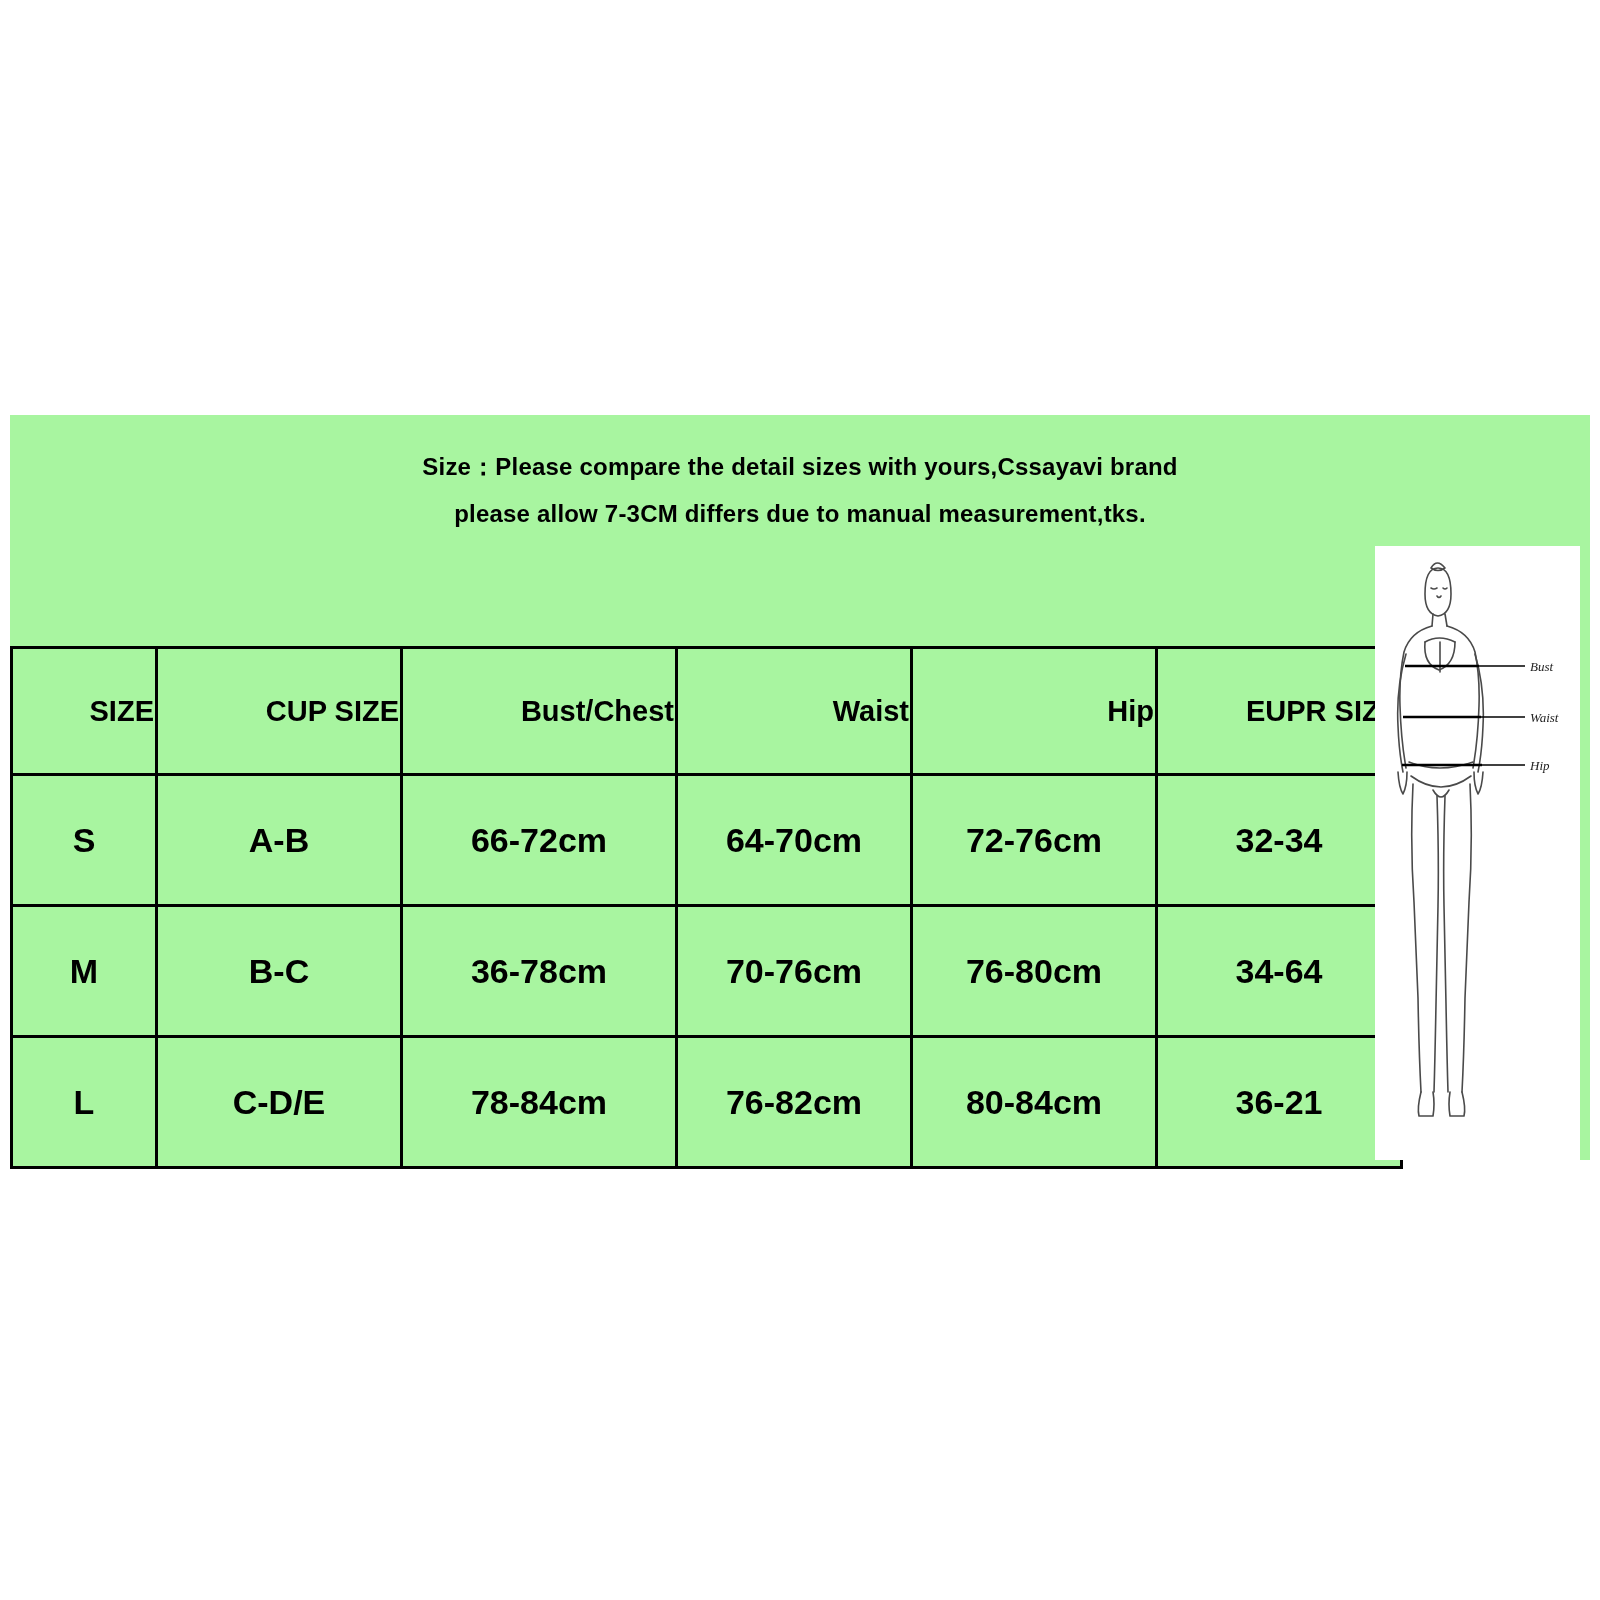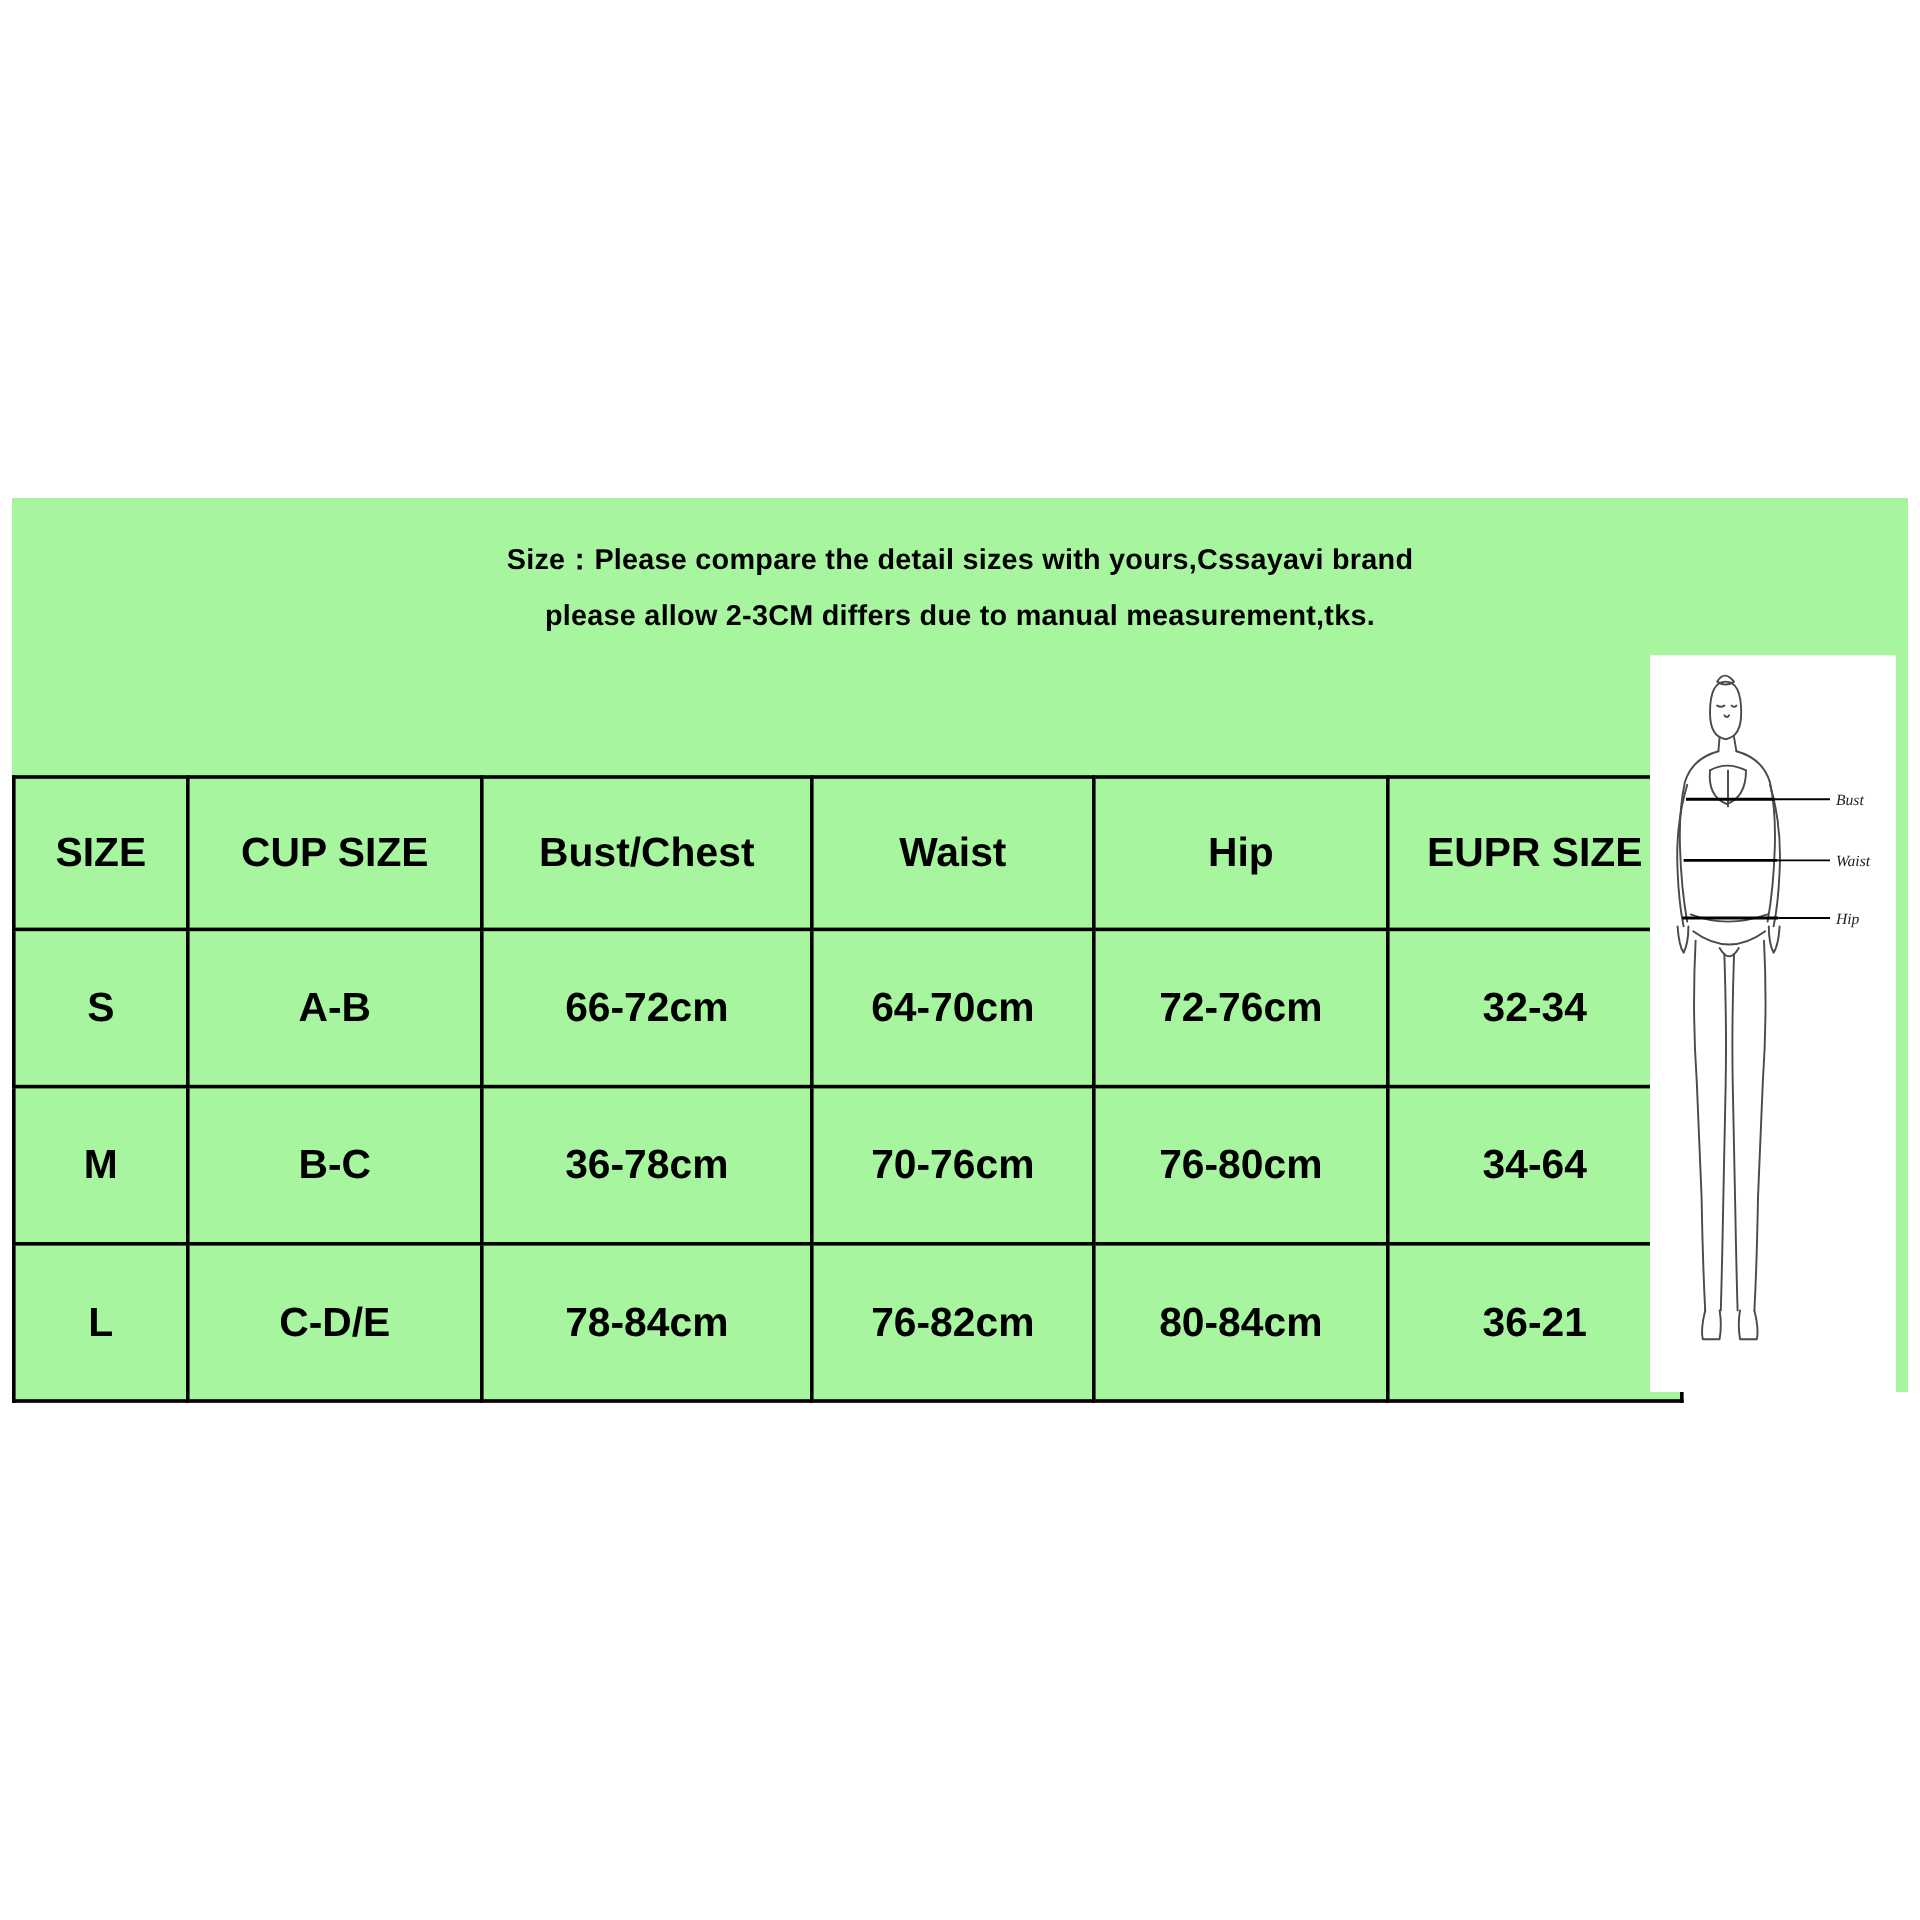--- a/index.html
+++ b/index.html
@@ -45,21 +45,22 @@
   table.size-table td {
     border: 3px solid #000000;
     text-align: center;
     vertical-align: middle;
     color: #000000;
     font-weight: bold;
     background: #a8f5a0;
   }
   table.size-table tr.head td {
     height: 122px;
-    font-size: 34px;
+    font-size: 29px;
+    text-align: right;
   }
   table.size-table tr.row td {
     height: 126px;
     font-size: 34px;
   }
   .col-size { width: 140px; }
   .col-cup { width: 240px; }
   .col-bust { width: 270px; }
   .col-waist { width: 230px; }
   .col-hip { width: 240px; }
@@ -76,21 +77,21 @@
   }
   #figure-box svg { display: block; }
 </style>
 </head>
 <body>
 
 <div id="chart-wrap">
 
   <div class="notes">
     <div class="line">Size：Please compare the detail sizes with yours,Cssayavi brand</div>
-    <div class="line">please allow 2-3CM differs due to manual measurement,tks.</div>
+    <div class="line">please allow 7-3CM differs due to manual measurement,tks.</div>
   </div>
 
   <table class="size-table">
     <tbody>
       <tr class="head">
         <td class="col-size">SIZE</td>
         <td class="col-cup">CUP SIZE</td>
         <td class="col-bust">Bust/Chest</td>
         <td class="col-waist">Waist</td>
         <td class="col-hip">Hip</td>

